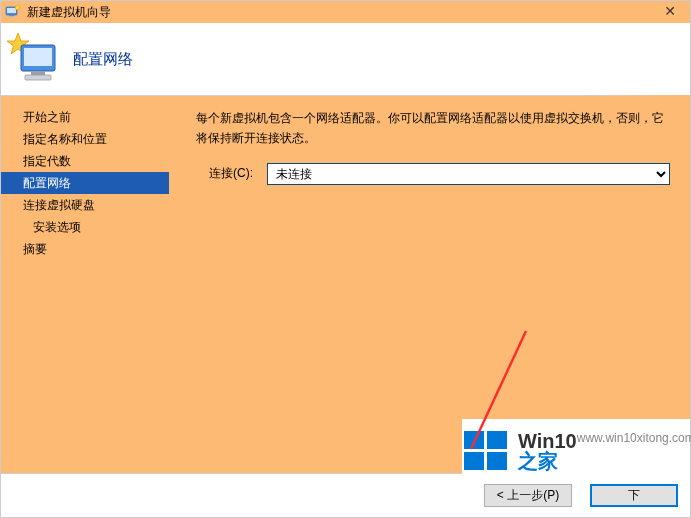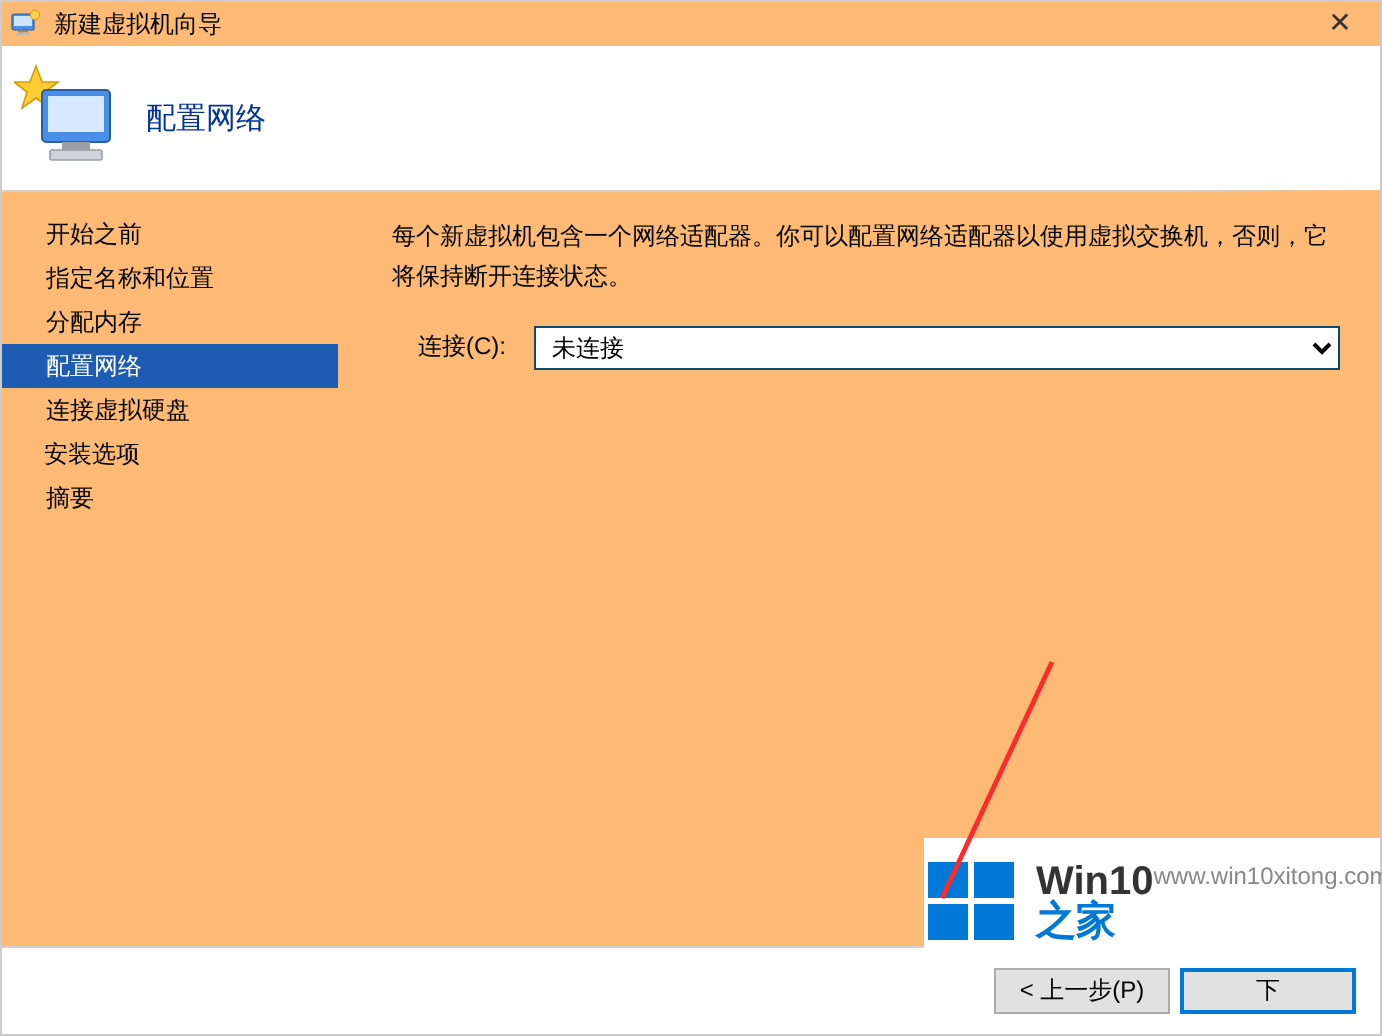--- a/index.html
+++ b/index.html
@@ -16,29 +16,29 @@
   .header { height: 72px; display: flex; align-items: center; padding-left: 6px; background: #fff; }
   .header .bigicon { width: 56px; height: 56px; margin-right: 10px; position: relative; }
   .header .page-title { font-size: 15px; color: #003399; font-weight: 400; }
   .separator { height: 1px; background: linear-gradient(to right, #d0d0d0 0%, #d0d0d0 85%, rgba(208,208,208,0) 100%); margin: 0; }
 
   
   .body { display: flex; height: 372px; }
   .sidebar { width: 168px; padding-top: 10px; }
   .sidebar .item { height: 22px; line-height: 22px; padding-left: 22px; color: #000; cursor: pointer; white-space: nowrap; }
   .sidebar .item.selected { background: #1e5cb3; color: #fff; }
-  .sidebar .subitem { padding-left: 21px; }
+  .sidebar .subitem { padding-left: 32px; }
   .content { flex: 1; padding: 12px 20px 0 16px; }
   .desc { line-height: 1.7; color: #000; margin-bottom: 14px; margin-left: 11px; }
   .row { display: flex; align-items: center; margin-left: 24px; }
   .row .label { width: 58px; }
   .row select { flex: 1; height: 22px; background: #fff; border: 1px solid #0c4a6e; font-family: inherit; font-size: 12px; padding-left: 4px; max-width: 414px; }
 
   
-  .footer { position: absolute; left: 0; right: 0; bottom: 0; height: 44px; border-top: 1px solid #d0d0d0; display: flex; justify-content: flex-end; align-items: center; padding-right: 12px; gap: 5px; background: #fff; }
+  .footer { position: absolute; left: 0; right: 0; bottom: 0; height: 44px; border-top: 1px solid #d0d0d0; display: flex; justify-content: flex-end; align-items: center; padding-right: 12px; gap: 18px; background: #fff; }
   .footer button { height: 23px; min-width: 88px; background: #e1e1e1; border: 1px solid #adadad; font-family: inherit; font-size: 12px; cursor: pointer; }
   .footer button.primary { border: 1px solid #0078d7; box-shadow: inset 0 0 0 1px #0078d7; }
 
   
   .watermark { position: absolute; right: 0; bottom: 34px; width: 228px; height: 64px; display: flex; align-items: center; pointer-events: none; background: #fff; }
   .watermark .logo { width: 48px; height: 48px; margin-right: 8px; }
   .watermark .wm-text { display: flex; flex-direction: row; }
   .watermark .wm-top { font-size: 20px; font-weight: 600; color: #333; line-height: 1; }
   .watermark .wm-top .accent { color: #0078d7; font-weight: 700; }
   .watermark .wm-url { font-size: 12px; color: #888; }
@@ -78,21 +78,21 @@
     </span>
     <span class="page-title">配置网络</span>
   </div>
 
   <div class="separator"></div>
 
   <div class="body">
     <div class="sidebar">
       <div class="item">开始之前</div>
       <div class="item">指定名称和位置</div>
-      <div class="item">分配内存</div>
+      <div class="item">指定代数</div>
       <div class="item selected">配置网络</div>
       <div class="item">连接虚拟硬盘</div>
       <div class="item subitem">安装选项</div>
       <div class="item">摘要</div>
     </div>
 
     <div class="content">
       <div class="desc">每个新虚拟机包含一个网络适配器。你可以配置网络适配器以使用虚拟交换机，否则，它将保持断开连接状态。</div>
       <div class="row">
         <span class="label">连接(C):</span>

